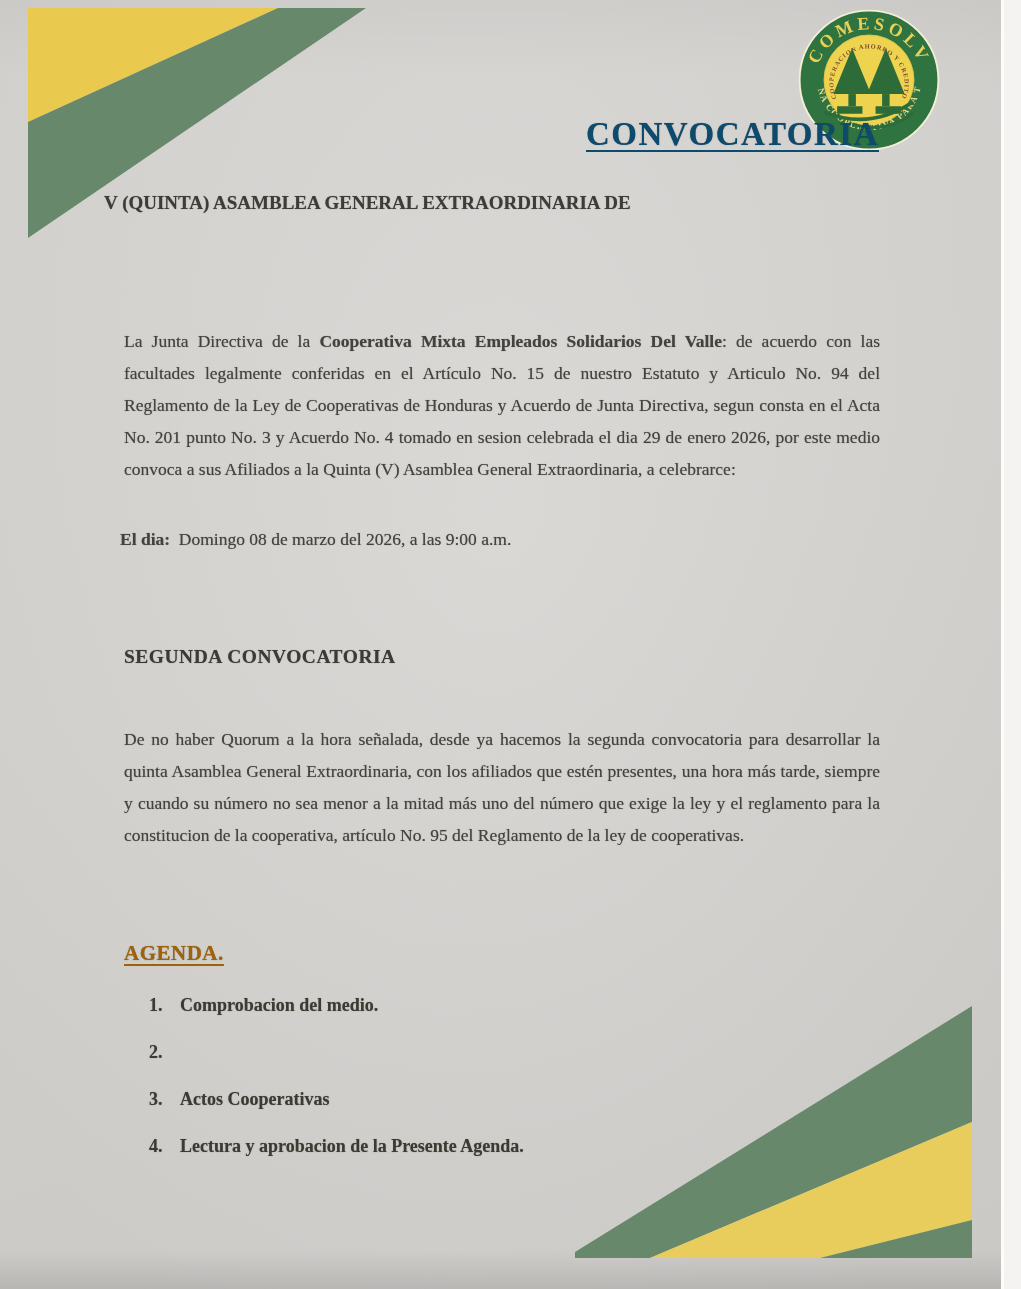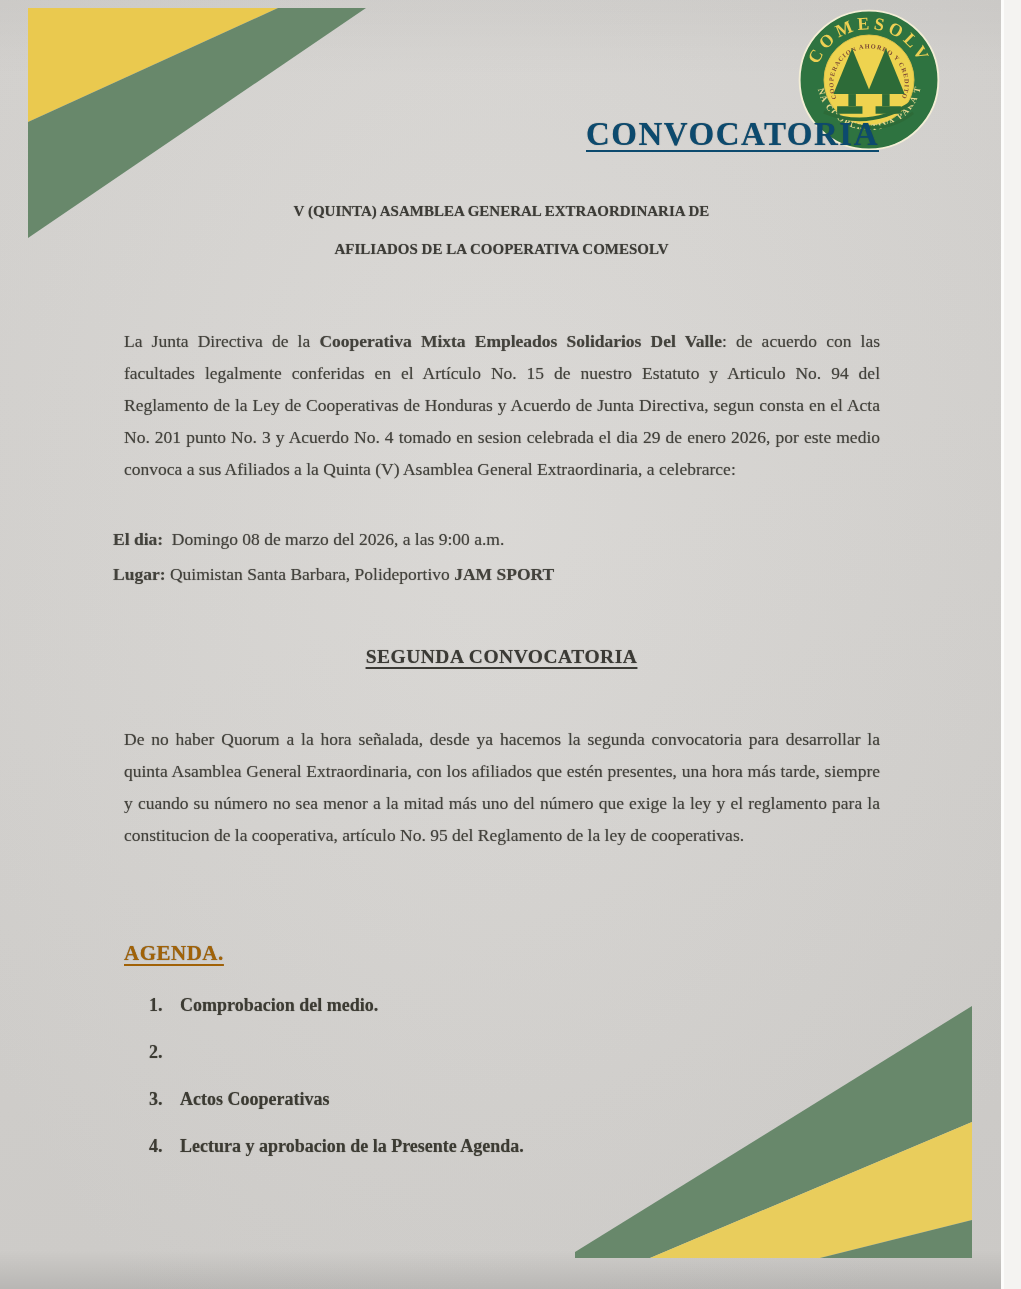--- a/index.html
+++ b/index.html
@@ -24,37 +24,37 @@
   .logo{position:absolute;left:794px;top:4px;width:150px;height:152px;}
 
   .doc-text{color:#43423c;text-shadow:0 0 1px rgba(67,66,60,0.55);}
   .title{
     position:absolute;left:124px;width:755px;top:116px;
     text-align:right;font-size:33px;font-weight:bold;letter-spacing:1.5px;
     color:#0c4a6e;text-shadow:0 0 1px rgba(58,57,52,0.6);
     text-decoration:underline;text-decoration-thickness:2px;text-underline-offset:5px;
   }
   .subtitle{
-    position:absolute;left:104px;width:795px;top:192px;
-    text-align:center;font-size:15px;font-weight:bold;line-height:38px;
+    position:absolute;left:104px;width:795px;top:184px;
+    font-size:19px;font-weight:bold;line-height:38px;
     color:#3d3c37;text-shadow:0 0 1px rgba(61,60,55,0.55);
   }
   .bodypara{
     position:absolute;left:124px;width:756px;
     font-size:17.5px;line-height:32px;text-align:justify;
   }
   .intro{top:307px;}
   .para2{top:705px;}
-  .whenwhere{position:absolute;left:113px;width:760px;top:522px;font-size:17.5px;line-height:35px;}
+  .whenwhere{position:absolute;left:120px;width:760px;top:522px;font-size:17.5px;line-height:35px;}
   .lbl{font-weight:bold;}
   .heading2{
     position:absolute;left:124px;width:755px;top:646px;
-    text-align:center;font-size:19.5px;font-weight:bold;letter-spacing:0.5px;
+    font-size:19.5px;font-weight:bold;letter-spacing:0.5px;
     color:#3b3a35;text-shadow:0 0 1px rgba(59,58,53,0.55);
-    text-decoration:underline;text-decoration-thickness:2px;text-underline-offset:4px;
+    text-decoration-thickness:2px;text-underline-offset:4px;
   }
   .agenda-h{
     position:absolute;left:124px;top:941px;
     font-size:21px;font-weight:bold;letter-spacing:0.5px;
     color:#a16207;text-shadow:0 0 1px rgba(56,55,47,0.6);
     text-decoration:underline;text-decoration-thickness:2px;text-underline-offset:4px;
   }
   .agenda{position:absolute;left:149px;top:995px;width:790px;}
   .agenda .item{display:flex;margin-bottom:27px;font-size:18px;font-weight:bold;line-height:20px;
     color:#3c3b33;text-shadow:0 0 1px rgba(60,59,51,0.55);}
@@ -100,28 +100,26 @@
       <rect x="87" y="108" width="27" height="8"></rect>
     </g>
     <path d="M 32,114 Q 80,134 126,104" stroke="#2d6b38" stroke-width="4" fill="none"></path>
     <path d="M 62,127 Q 98,138 127,115" stroke="#2d6b38" stroke-width="3" fill="none"></path>
   </svg>
 
   <div class="title">CONVOCATORIA</div>
 
   <div class="subtitle">
     <div>V (QUINTA) ASAMBLEA GENERAL EXTRAORDINARIA DE</div>
-    <div>AFILIADOS DE LA COOPERATIVA COMESOLV</div>
   </div>
 
   <p class="bodypara intro doc-text"><span>La Junta Directiva de la </span><span class="lbl">Cooperativa Mixta Empleados Solidarios Del Valle</span><span>: de acuerdo con las facultades legalmente conferidas en el Artículo No. 15 de nuestro Estatuto y Articulo No. 94 del Reglamento de la Ley de Cooperativas de Honduras y Acuerdo de Junta Directiva, segun consta en el Acta No. 201 punto No. 3 y Acuerdo No. 4 tomado en sesion celebrada el dia 29 de enero 2026, por este medio convoca a sus Afiliados a la Quinta (V) Asamblea General Extraordinaria, a celebrarce:</span></p>
 
   <div class="whenwhere doc-text">
     <div><span class="lbl">El dia:</span>&nbsp; <span>Domingo 08 de marzo del 2026, a las 9:00 a.m.</span></div>
-    <div><span class="lbl">Lugar:</span> <span>Quimistan Santa Barbara, Polideportivo </span><span class="lbl">JAM SPORT</span></div>
   </div>
 
   <div class="heading2">SEGUNDA CONVOCATORIA</div>
 
   <p class="bodypara para2 doc-text">De no haber Quorum a la hora señalada, desde ya hacemos la segunda convocatoria para desarrollar la quinta Asamblea General Extraordinaria, con los afiliados que estén presentes, una hora más tarde, siempre y cuando su número no sea menor a la mitad más uno del número que exige la ley y el reglamento para la constitucion de la cooperativa, artículo No. 95 del Reglamento de la ley de cooperativas.</p>
 
   <div class="agenda-h">AGENDA.</div>
 
   <div class="agenda">
     <div class="item">

